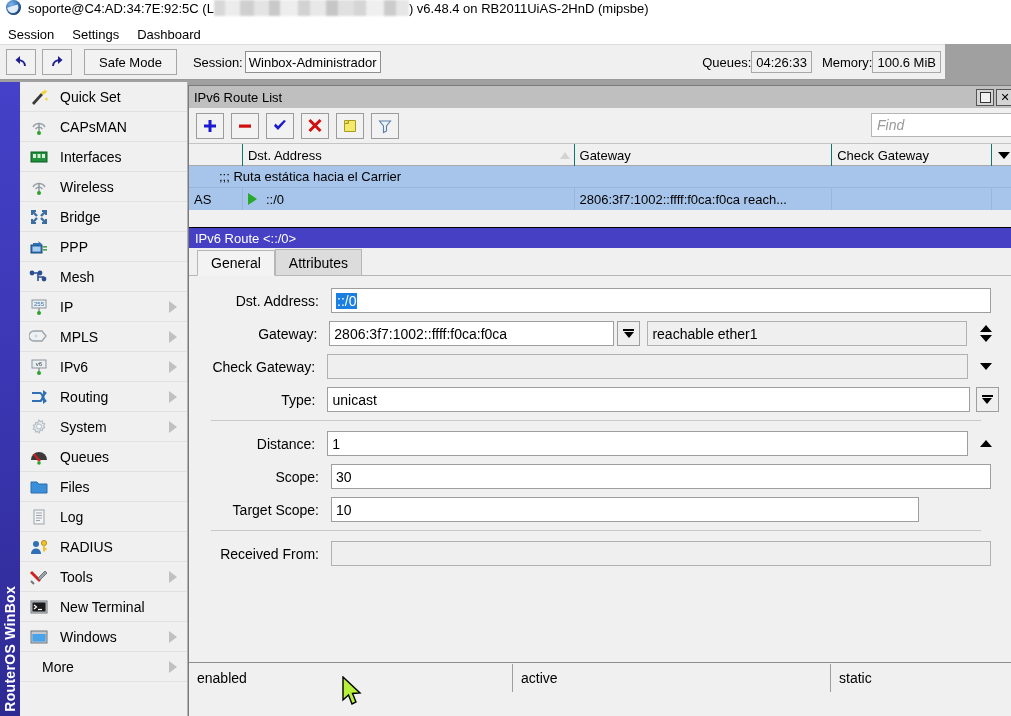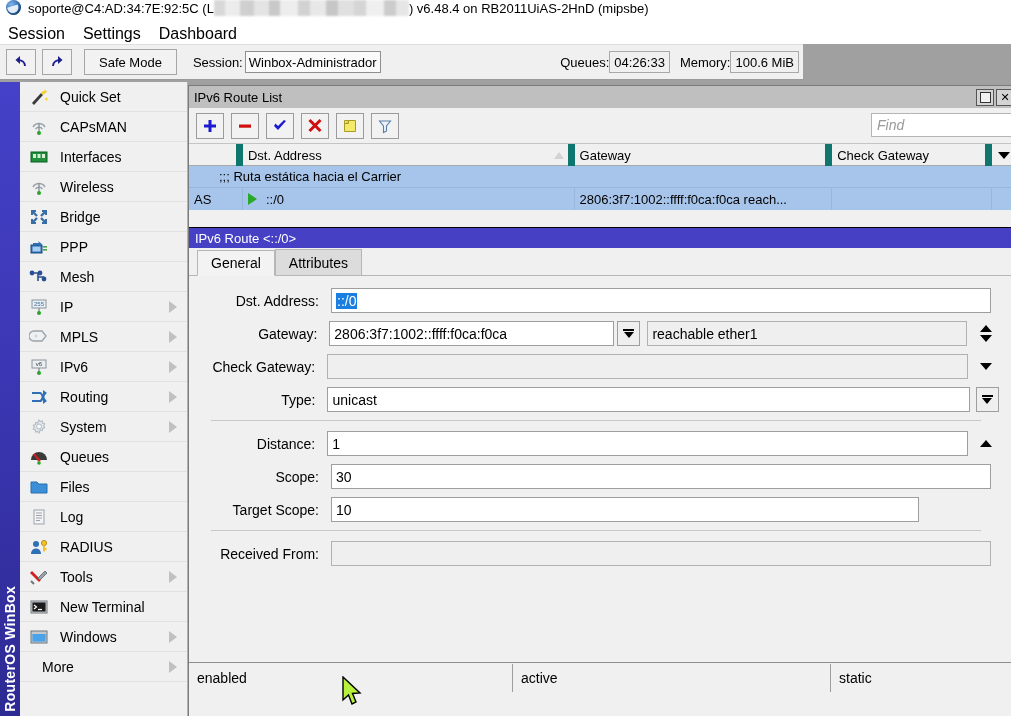--- a/index.html
+++ b/index.html
@@ -28,24 +28,24 @@
             #c9c9c9 55px,#c9c9c9 66px,#ededed 66px,#ededed 84px,
             #d2d2d2 84px,#d2d2d2 96px,#e8e8e8 96px,#e8e8e8 112px,
             #c6c6c6 112px,#c6c6c6 124px,#e0e0e0 124px,#e0e0e0 140px,
             #d5d5d5 140px,#d5d5d5 152px,#efefef 152px,#efefef 170px,
             #cccccc 170px,#cccccc 182px,#e6e6e6 182px,#e6e6e6 195px);
           filter:blur(1px);}
 
   
   .menubar{position:absolute;left:0;top:24px;width:1011px;height:20px;background:#ffffff;
            display:flex;align-items:center;padding-left:8px;box-sizing:border-box;}
-  .menubar span{font-size:16px;margin-right:18px;cursor:default;}
-
-  
-  .toolbar{position:absolute;left:0;top:44px;width:803px;height:36px;background:#f0f0f0;
+  .menubar span{font-size:13px;margin-right:18px;cursor:default;}
+
+  
+  .toolbar{position:absolute;left:0;top:44px;width:945px;height:36px;background:#f0f0f0;
            border-top:1px solid #dedede;border-bottom:1px solid #9a9a9a;
            display:flex;align-items:center;box-sizing:border-box;}
   .tbtn{width:30px;height:26px;border:1px solid #a6a6a6;background:#f2f2f2;
         margin-left:6px;display:flex;align-items:center;justify-content:center;
         color:#1e1e8c;font-size:16px;box-sizing:border-box;}
   .safemode{height:26px;border:1px solid #a6a6a6;background:#f2f2f2;margin-left:12px;
             padding:0 14px;display:flex;align-items:center;font-size:13px;box-sizing:border-box;}
   .sess-label{margin-left:16px;font-size:13px;}
   .sess-box{height:22px;border:1px solid #8f8f8f;background:#fafafa;padding:0 3px;
             display:flex;align-items:center;font-size:13px;margin-left:2px;box-sizing:border-box;}
@@ -91,21 +91,21 @@
             border-bottom:1px solid #c4c4c4;box-sizing:border-box;position:relative;}
   .rbtn{width:28px;height:26px;border:1px solid #9b9b9b;background:#f2f2f2;margin-left:7px;
         display:flex;align-items:center;justify-content:center;box-sizing:border-box;}
   .findbox{position:absolute;right:0;top:5px;width:145px;height:24px;background:#fff;
            border:1px solid #b5b5b5;display:flex;align-items:center;padding-left:5px;
            color:#9a9a9a;font-style:italic;font-size:14px;box-sizing:border-box;}
 
   
   .thead{height:22px;background:#f0f0f0;display:flex;border-bottom:1px solid #a9a9a9;
          font-size:13px;box-sizing:border-box;}
-  .th{border-right:7px solid #0f766e;display:flex;align-items:center;padding-left:5px;
+  .th{border-right:1px solid #0f766e;display:flex;align-items:center;padding-left:5px;
       box-sizing:border-box;height:22px;position:relative;}
   .th .sortmark{position:absolute;right:4px;width:0;height:0;
       border-left:5px solid transparent;border-right:5px solid transparent;
       border-bottom:7px solid #d3d3d3;}
   .th.c0{width:54px;}
   .th.c1{width:332px;}
   .th.c2{width:258px;}
   .th.c3{width:160px;}
   .th.c4{width:24px;border-right:none;justify-content:center;padding-left:0;}
   .caret-dn{width:0;height:0;border-left:6px solid transparent;

